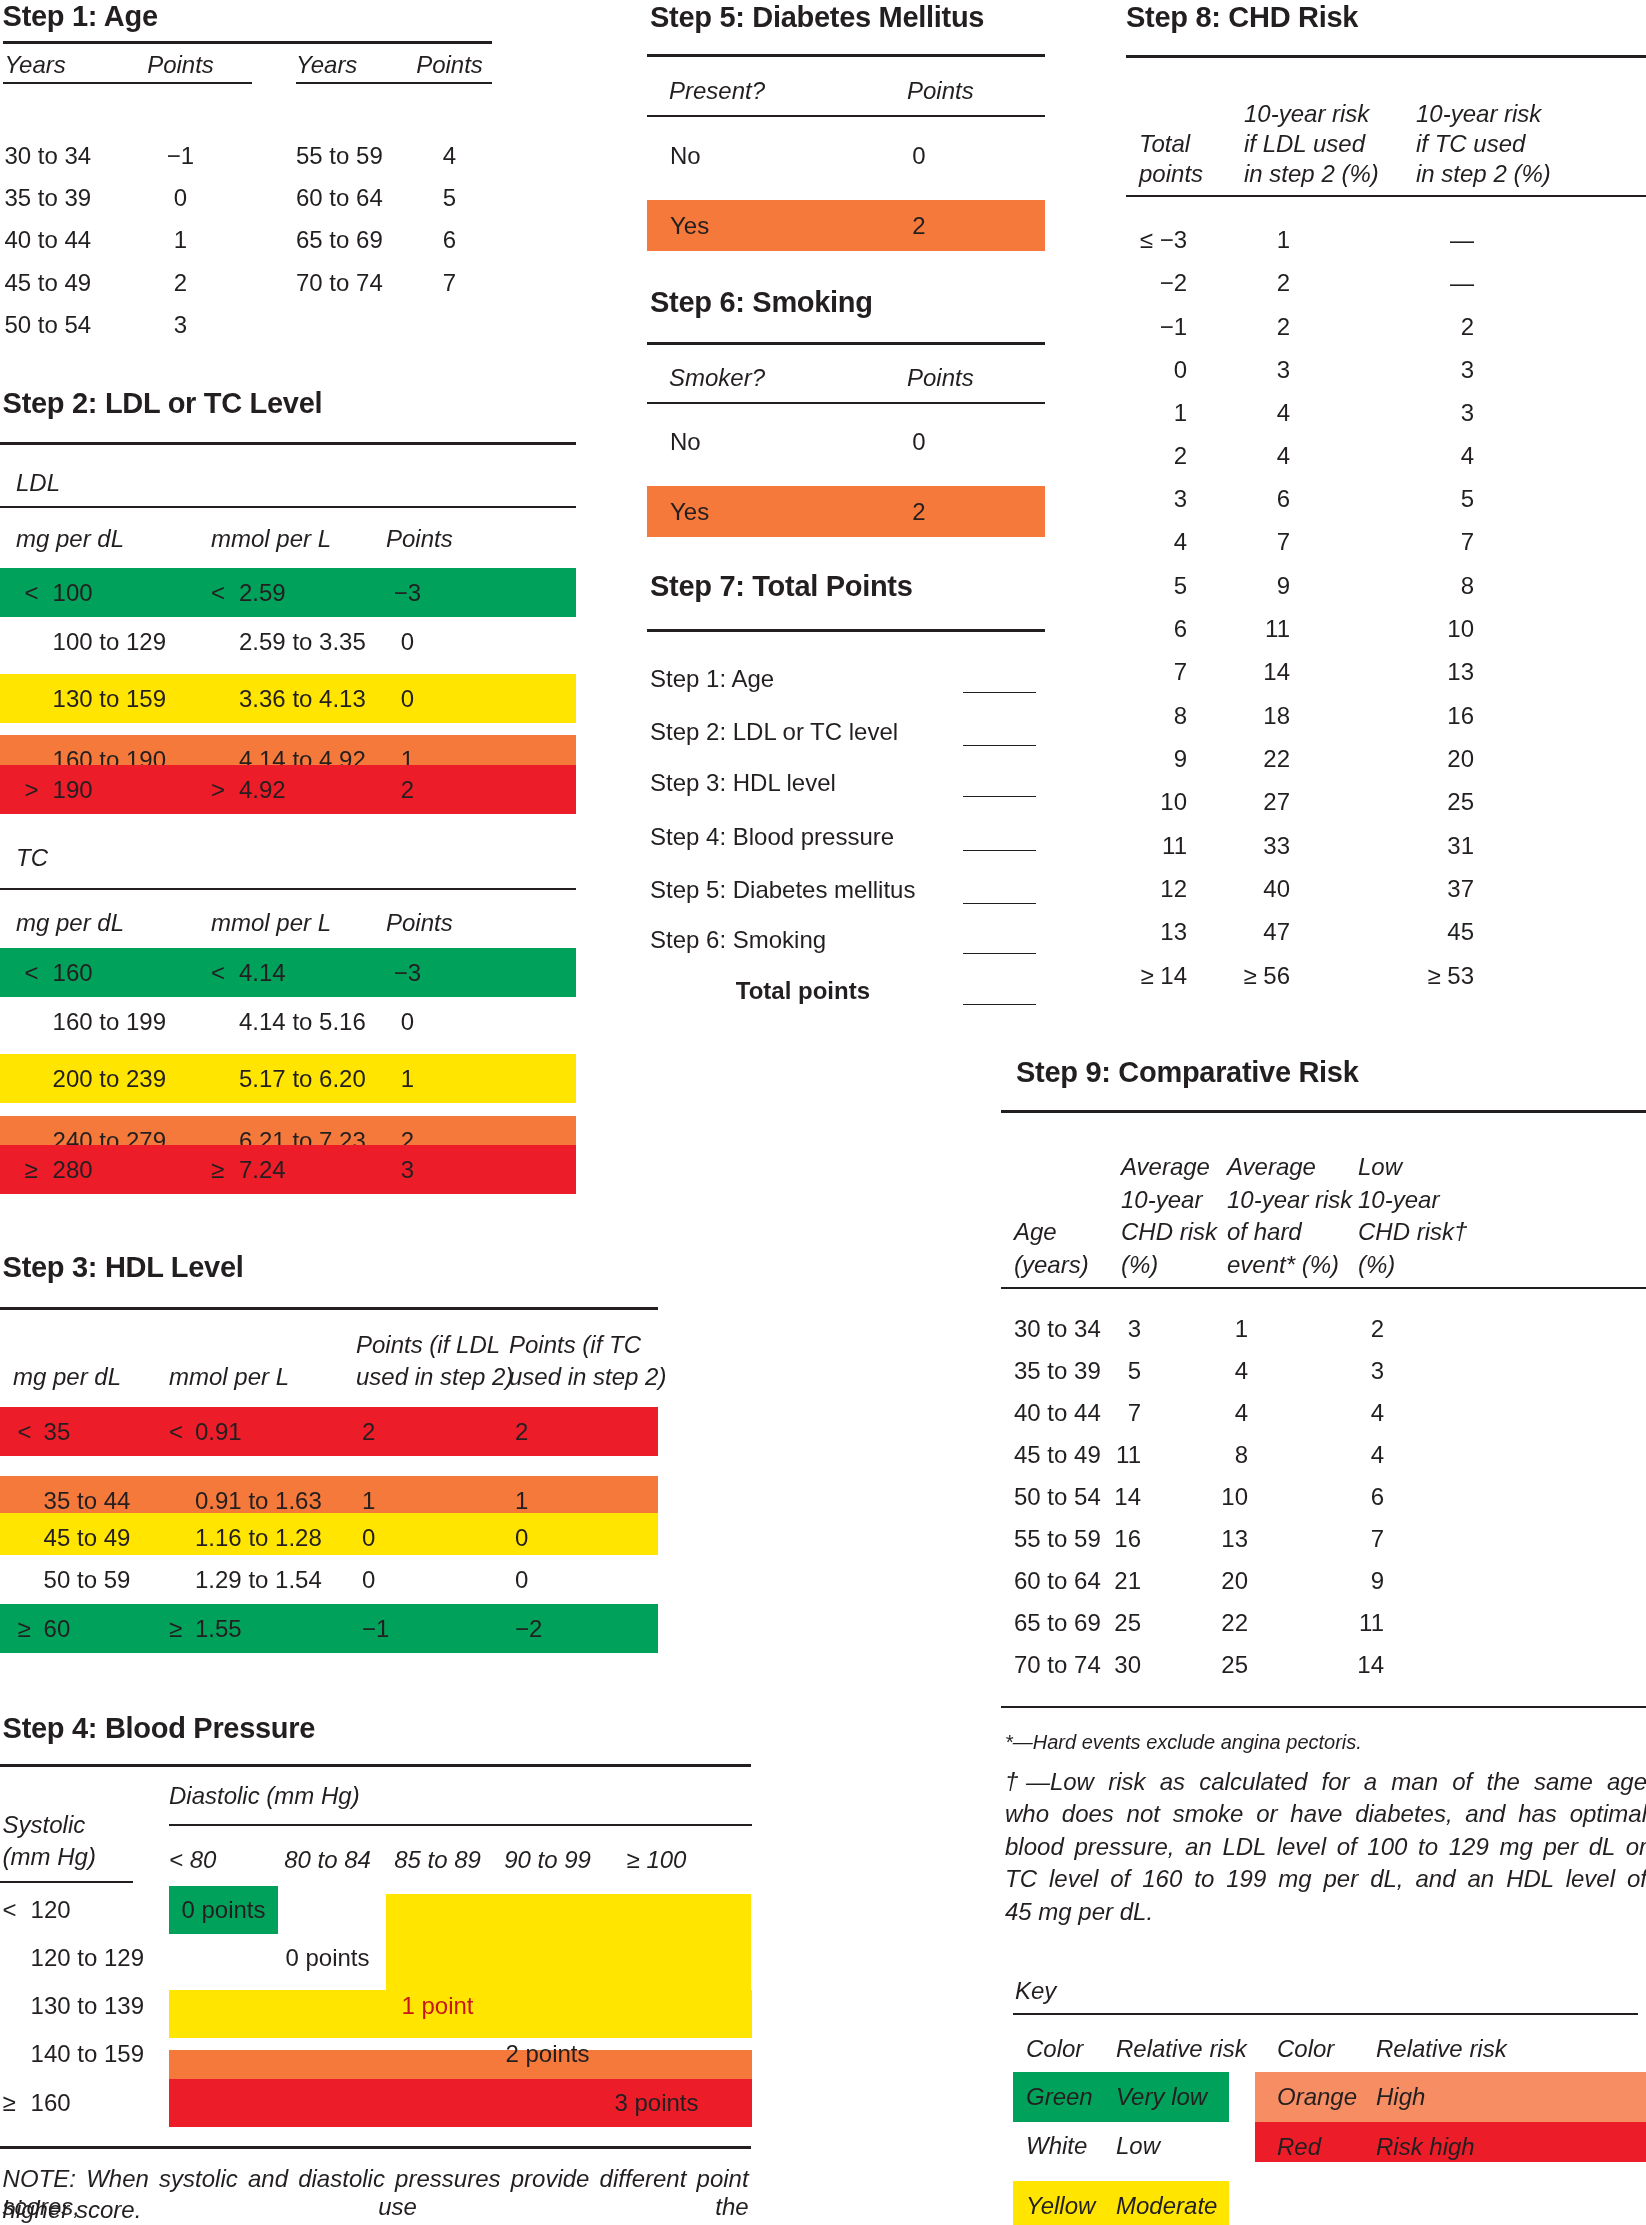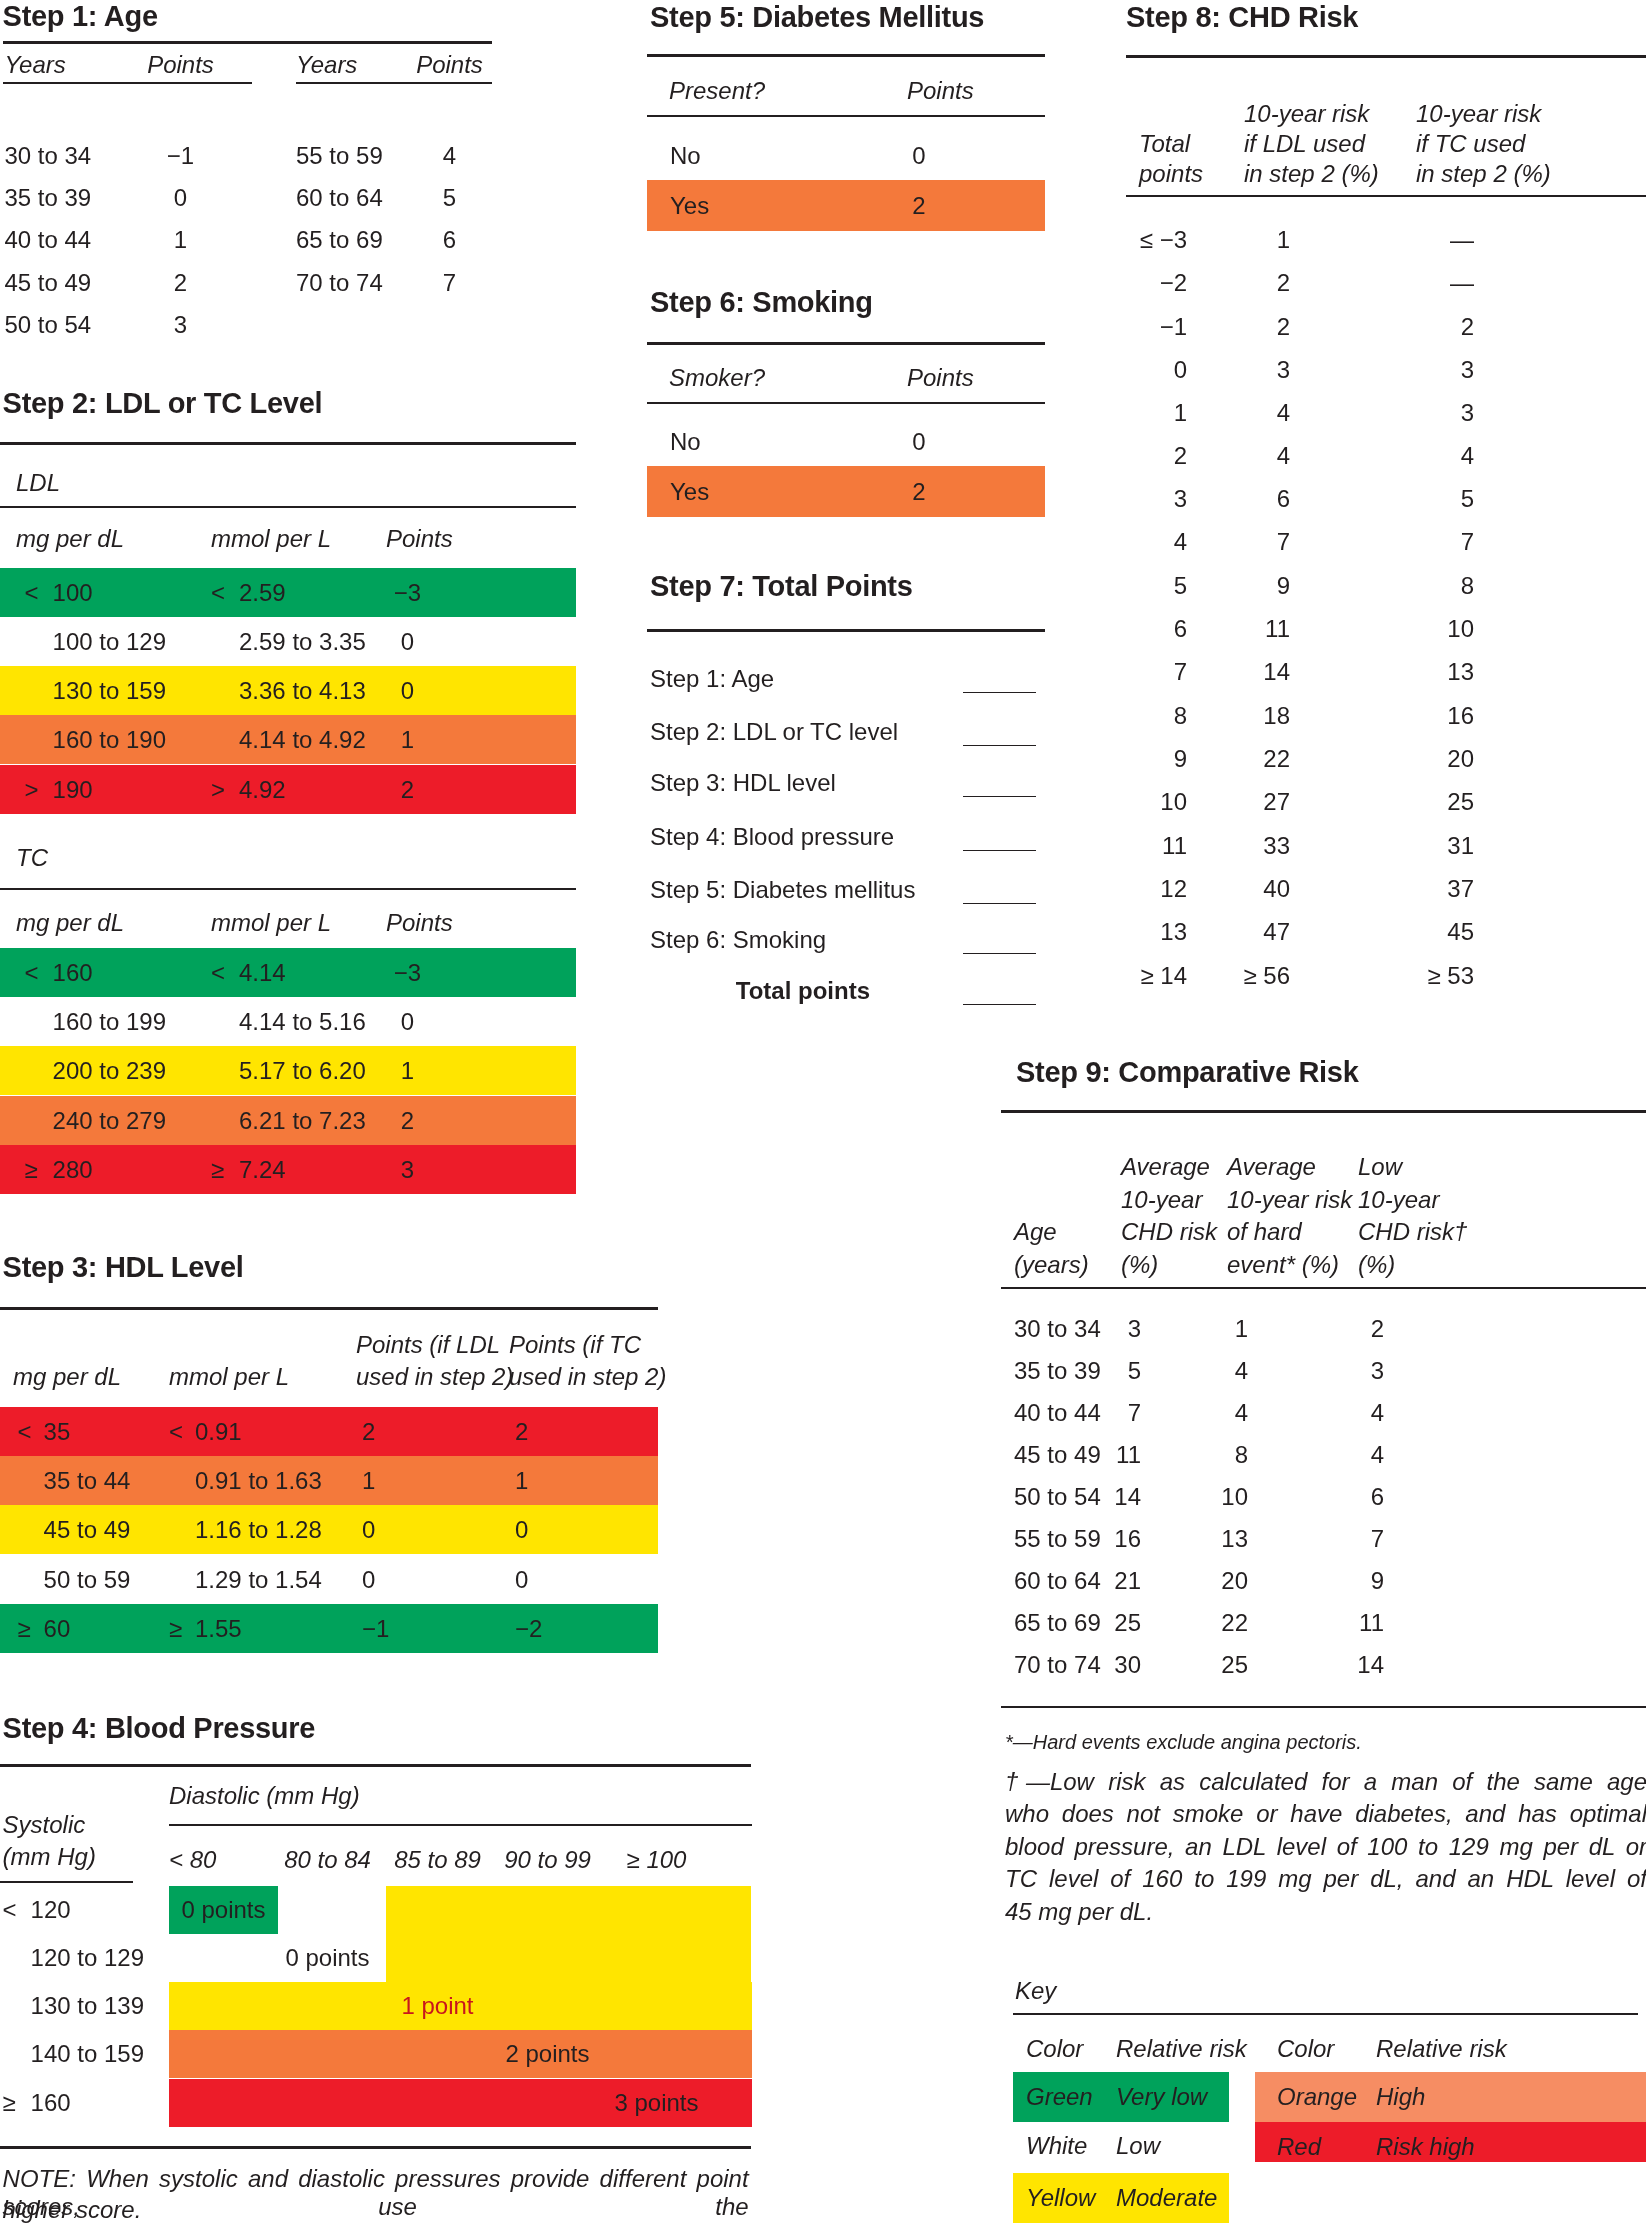--- a/index.html
+++ b/index.html
@@ -12,22 +12,22 @@
   .it{font-style:italic;}
   .b{font-weight:bold;}
   .ra{text-align:right;}
   .ce{text-align:center;}
   .row{position:absolute;font-size:24px;}
   .crow{position:absolute;height:49px;line-height:49px;font-size:24px;}
   .cell{position:absolute;top:0;white-space:nowrap;}
   .pre{display:inline-block;width:28px;font-style:normal;}
   .pre2{display:inline-block;width:26px;font-style:normal;}
   .bg-green{background:var(--green);}
-  .bg-yellow{background:var(--yellow);}
-  .bg-orange{background:var(--orange);}
+  .bg-yellow{background:var(--yellow);margin-top:8px;}
+  .bg-orange{background:var(--orange);margin-top:20px;}
   .bg-red{background:var(--red);}
   .bg-white{background:#fff;}
   .bg-keyorange{background:var(--key_orange);}
   .band{position:absolute;}
   .blank{position:absolute;width:73px;border-bottom:1.8px solid #231F20;}
   .jline{position:absolute;font-size:24px;font-style:italic;text-align:justify;text-align-last:justify;white-space:normal;}
   .jlast{text-align-last:left;}
 </style>
 </head>
 <body>

